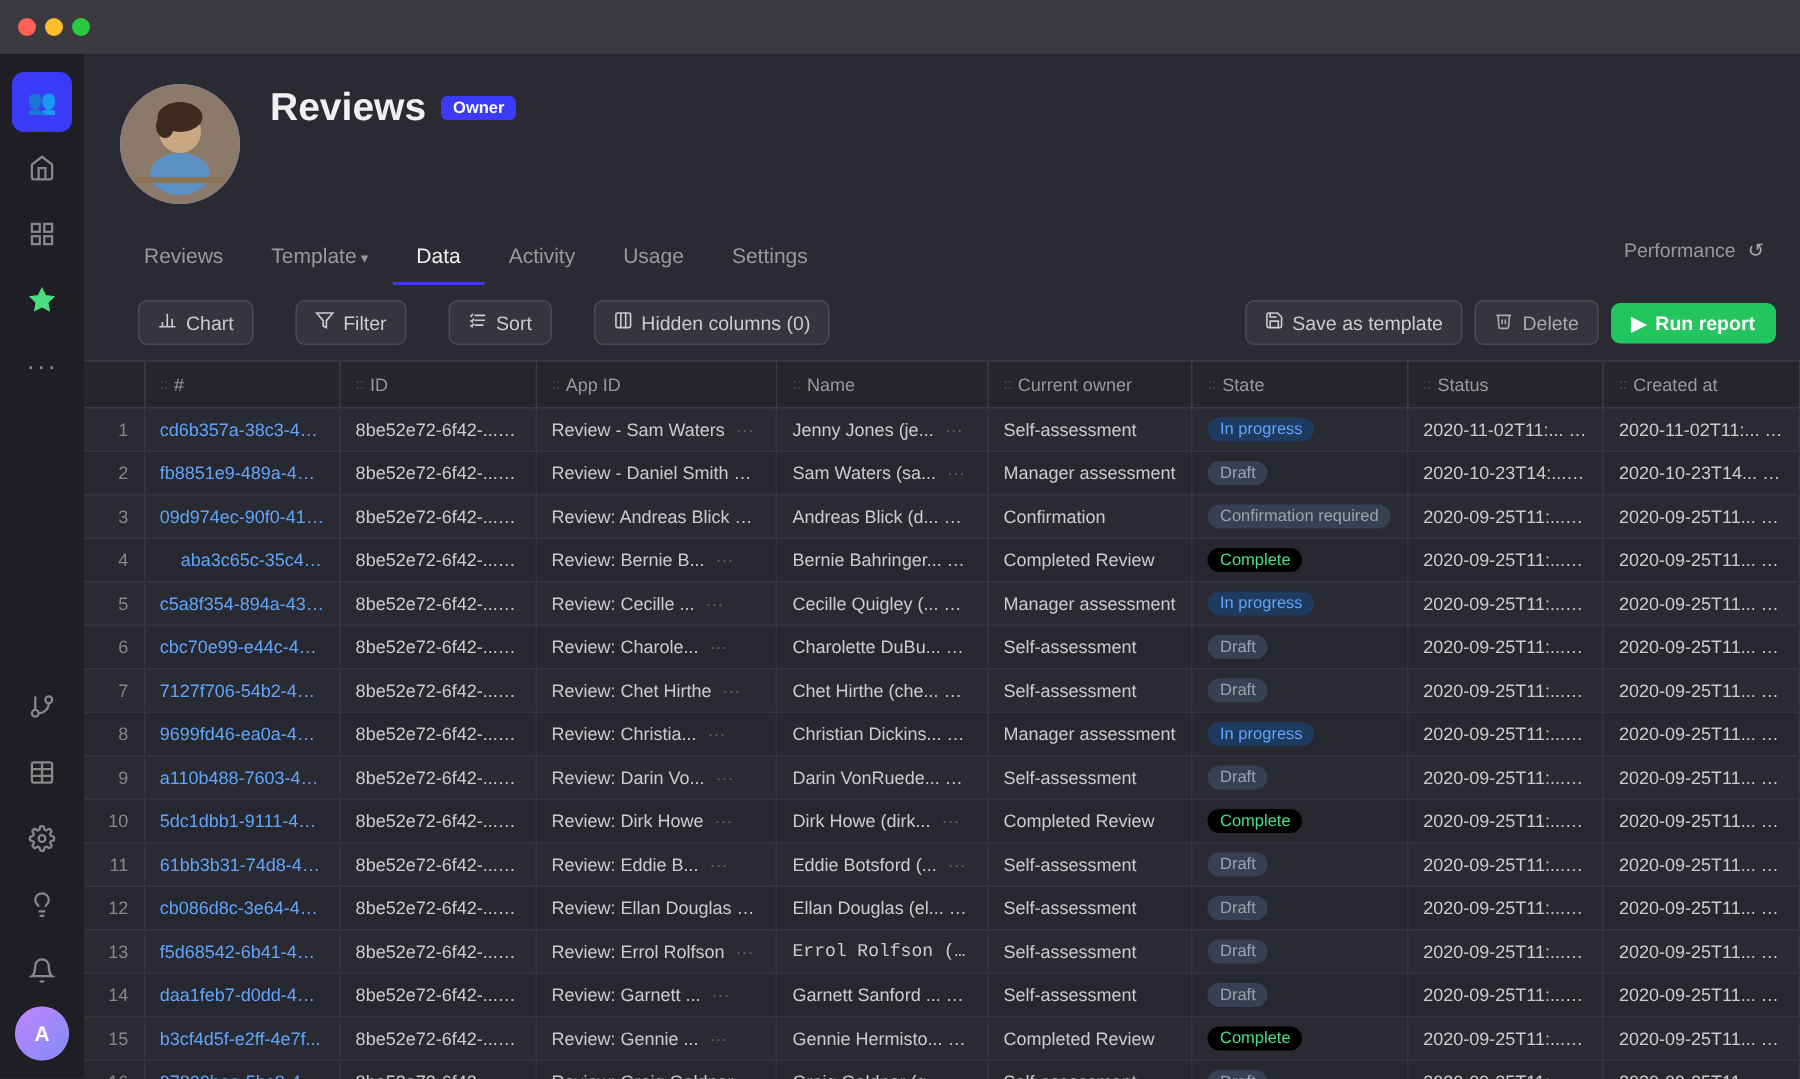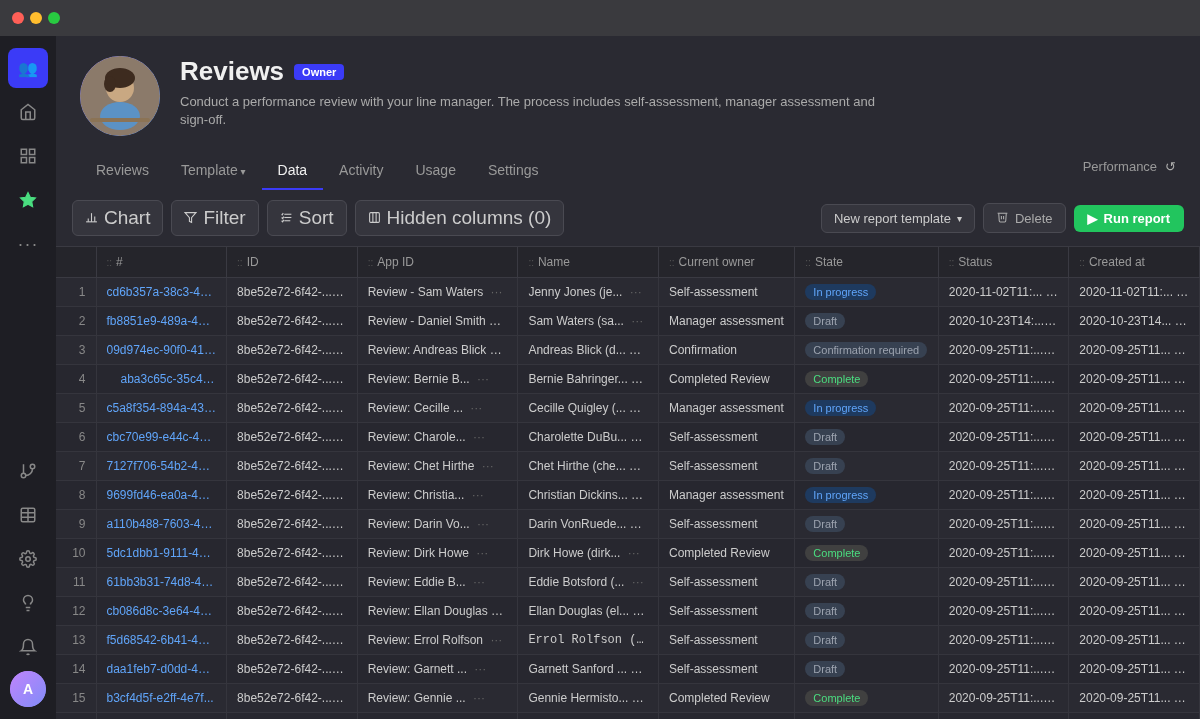--- a/index.html
+++ b/index.html
@@ -138,26 +138,27 @@
       display: flex; align-items: center; gap: 8px;
       padding: 10px 16px;
       background: #2a2a32;
       border-bottom: 1px solid #3a3a42;
       flex-shrink: 0;
     }
     .toolbar-btn {
       display: flex; align-items: center; gap: 6px;
       padding: 6px 12px;
       border-radius: 6px;
-      font-size: 19px;
+      font-size: 13px;
       cursor: pointer;
       border: 1px solid #4a4a52;
       background: #35353d;
       color: #ccc;
       white-space: nowrap;
+      margin-left: 20px;
     }
     .toolbar-spacer { flex: 1; }
     .template-select {
       display: flex; align-items: center; gap: 6px;
       padding: 6px 12px;
       border-radius: 6px;
       font-size: 13px;
       cursor: pointer;
       border: 1px solid #4a4a52;
       background: #35353d;
@@ -250,21 +251,21 @@
     tbody td.id-col { color: #888; max-width: 40px; }
     .status-badge {
       display: inline-block;
       padding: 2px 8px;
       border-radius: 12px;
       font-size: 11px;
       font-weight: 500;
     }
     .status-draft { background: #374151; color: #9ca3af; }
     .status-inprogress { background: #1e3a5f; color: #60a5fa; }
-    .status-complete { background: #404040; color: #4ade80; }
+    .status-complete { background: #000000; color: #4ade80; }
     .row-num { color: #666; text-align: right; }
     .link-text { color: #60a5fa; }
     .dots-btn { color: #666; cursor: pointer; padding: 2px 4px; }
   </style>
 </head>
 <body>
 
 <div class="title-bar">
   <span class="traffic-light tl-red"></span>
   <span class="traffic-light tl-yellow"></span>
@@ -353,21 +354,20 @@
             <ellipse cx="30" cy="28" rx="6" ry="8" fill="#3d2b1f"></ellipse>
 
             <rect x="10" y="62" width="60" height="4" rx="2" fill="#8b7355"></rect>
           </svg>
         </div>
         <div class="header-info">
           <div class="header-title-row">
             <h1 class="header-title">Reviews</h1>
             <span class="owner-badge">Owner</span>
           </div>
-          <p class="header-desc">Conduct a performance review with your line manager. The process includes self-assessment, manager assessment and sign-off.</p>
         </div>
       </div>
 
       <div class="nav-tabs">
         <div class="nav-tab">Reviews</div>
         <div class="nav-tab has-chevron">Template</div>
         <div class="nav-tab active">Data</div>
         <div class="nav-tab">Activity</div>
         <div class="nav-tab">Usage</div>
         <div class="nav-tab">Settings</div>
@@ -415,24 +415,30 @@
         <span>
           <svg width="13" height="13" viewBox="0 0 24 24" fill="none" stroke="currentColor" stroke-width="2">
             <rect x="3" y="3" width="18" height="18" rx="2"></rect>
               <line x1="9" y1="3" x2="9" y2="21"></line>
             <line x1="15" y1="3" x2="15" y2="21"></line>
           </svg>
         </span>
         <span>Hidden columns (0)</span>
       </button>
       <div class="toolbar-spacer"></div>
-      <div class="template-select">
-        <span>New report template</span>
-        <span style="font-size:10px;">▾</span>
-      </div>
+      <button class="btn-save-template">
+        <span>
+          <svg width="13" height="13" viewBox="0 0 24 24" fill="none" stroke="currentColor" stroke-width="2">
+            <path d="M19 21H5a2 2 0 0 1-2-2V5a2 2 0 0 1 2-2h11l5 5v11a2 2 0 0 1-2 2z"></path>
+            <polyline points="17 21 17 13 7 13 7 21"></polyline>
+              <polyline points="7 3 7 8 15 8"></polyline>
+          </svg>
+        </span>
+        <span>Save as template</span>
+      </button>
       <button class="btn-delete">
         <span>
           <svg width="13" height="13" viewBox="0 0 24 24" fill="none" stroke="currentColor" stroke-width="2">
             <polyline points="3 6 5 6 21 6"></polyline>
               <path d="M19 6l-1 14a2 2 0 0 1-2 2H8a2 2 0 0 1-2-2L5 6"></path>
             <path d="M10 11v6"></path>
               <path d="M14 11v6"></path>
           </svg>
         </span>
         <span>Delete</span>

